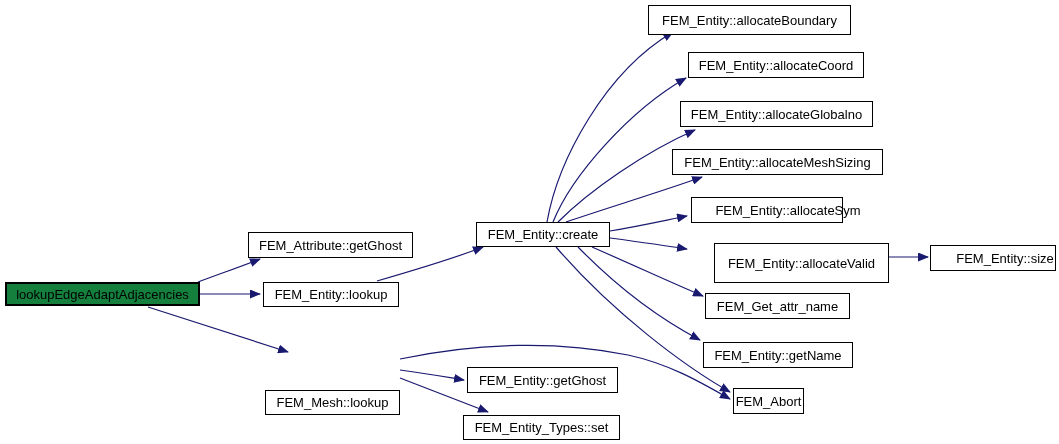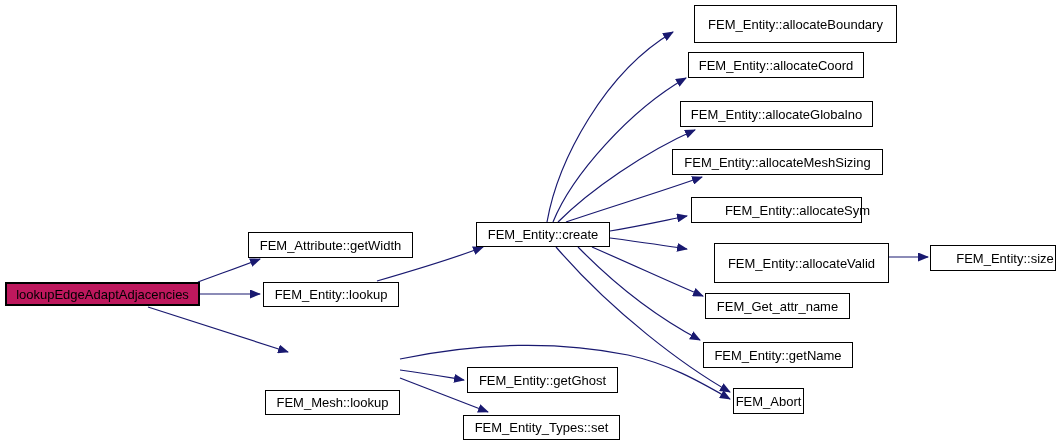--- a/index.html
+++ b/index.html
@@ -29,21 +29,21 @@
     font-size: 13px;
     line-height: 1;
     display: flex;
     align-items: center;
     justify-content: center;
     white-space: nowrap;
     cursor: pointer;
   }
   .node.root {
     border-width: 2px;
-    background: #be185d;
+    background: #15803d;
   }
 </style>
 </head>
 <body>
 
 <div class="canvas">
   <svg id="edges-svg" width="1059" height="444" viewBox="0 0 1059 444">
     <defs>
       <marker id="arrow" markerWidth="11" markerHeight="9" refX="10" refY="4.5" orient="auto" markerUnits="userSpaceOnUse">
         <polygon id="arrowhead-poly" points="0,0 11,4.5 0,9" fill="#191970"></polygon>
@@ -62,29 +62,29 @@
       <path d="M566,222 C610,207 660,192 702,177" fill="none" stroke="#191970" stroke-width="1.2" marker-end="url(#arrow)"></path>
       <path d="M610,231 C640,226 662,221 687,216" fill="none" stroke="#191970" stroke-width="1.2" marker-end="url(#arrow)"></path>
       <path d="M610,238 C640,242 662,245 687,249" fill="none" stroke="#191970" stroke-width="1.2" marker-end="url(#arrow)"></path>
       <path d="M592,247 C640,268 672,283 703,296" fill="none" stroke="#191970" stroke-width="1.2" marker-end="url(#arrow)"></path>
       <path d="M578,247 C622,292 662,320 700,340" fill="none" stroke="#191970" stroke-width="1.2" marker-end="url(#arrow)"></path>
       <path d="M556,247 C612,312 684,366 730,392" fill="none" stroke="#191970" stroke-width="1.2" marker-end="url(#arrow)"></path>
       <path d="M865,257 L928,257" fill="none" stroke="#191970" stroke-width="1.2" marker-end="url(#arrow)"></path>
     </svg>
   <div id="nodes-layer">
       <div class="node root" style="left: 5px; top: 282px; width: 195px; height: 24px;">lookupEdgeAdaptAdjacencies</div>
-      <div class="node" style="left: 248px; top: 232px; width: 165px; height: 26px;">FEM_Attribute::getWidth</div>
+      <div class="node" style="left: 248px; top: 232px; width: 165px; height: 26px;">FEM_Attribute::getGhost</div>
       <div class="node" style="left: 263px; top: 282px; width: 136px; height: 25px;">FEM_Entity::lookup</div>
       <div class="node" style="left: 265px; top: 354px; width: 135px; height: 25px; margin-top: 36px;">FEM_Mesh::lookup</div>
       <div class="node" style="left: 476px; top: 222px; width: 134px; height: 25px;">FEM_Entity::create</div>
-      <div class="node" style="left: 694px; top: 5px; width: 203px; height: 38px; text-align: right;">FEM_Entity::allocateBoundary</div>
+      <div class="node" style="left: 648px; top: 5px; width: 203px; height: 30px; text-align: right;">FEM_Entity::allocateBoundary</div>
       <div class="node" style="left: 688px; top: 52px; width: 176px; height: 26px;">FEM_Entity::allocateCoord</div>
       <div class="node" style="left: 680px; top: 101px; width: 193px; height: 26px;">FEM_Entity::allocateGlobalno</div>
       <div class="node" style="left: 672px; top: 149px; width: 211px; height: 26px;">FEM_Entity::allocateMeshSizing</div>
-      <div class="node" style="left: 691px; top: 197px; width: 171px; height: 26px; padding-left: 42px;">FEM_Entity::allocateSym</div>
+      <div class="node" style="left: 691px; top: 197px; width: 152px; height: 26px; padding-left: 42px;">FEM_Entity::allocateSym</div>
       <div class="node" style="left: 714px; top: 243px; width: 175px; height: 40px;">FEM_Entity::allocateValid</div>
       <div class="node" style="left: 930px; top: 245px; width: 126px; height: 26px; padding-left: 24px;">FEM_Entity::size</div>
       <div class="node" style="left: 705px; top: 293px; width: 145px; height: 26px;">FEM_Get_attr_name</div>
       <div class="node" style="left: 703px; top: 342px; width: 150px; height: 26px;">FEM_Entity::getName</div>
       <div class="node" style="left: 733px; top: 388px; width: 71px; height: 26px;">FEM_Abort</div>
       <div class="node" style="left: 467px; top: 367px; width: 151px; height: 26px;">FEM_Entity::getGhost</div>
       <div class="node" style="left: 463px; top: 415px; width: 157px; height: 25px;">FEM_Entity_Types::set</div>
     </div>
 </div>
 

